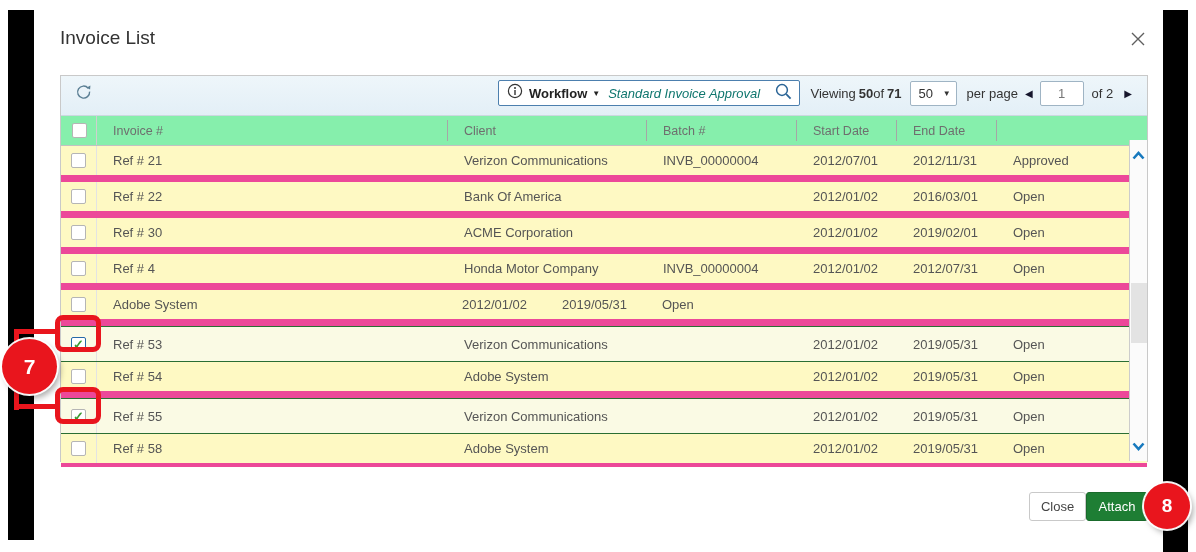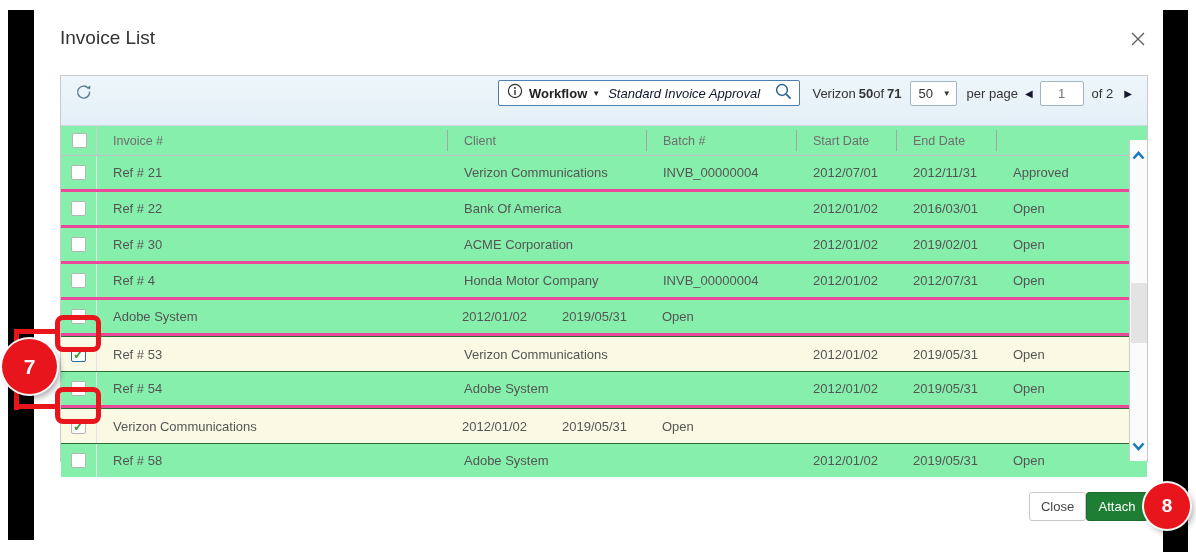--- a/index.html
+++ b/index.html
@@ -15,29 +15,29 @@
   .dialog { position:absolute; left:34px; top:10px; width:1129px; height:530px;
             background:#fff; border-radius:6px; }
   .dialog-title { position:absolute; left:26px; top:17px; font-size:19px; color:#333; }
   .dialog-close { position:absolute; right:16px; top:20px; width:18px; height:18px; cursor:pointer; }
 
   
   .grid { position:absolute; left:26px; top:65px; width:1088px; height:387px;
           border:1px solid #c9c9c9; background:#fff; }
 
   
-  .grid-toolbar { position:relative; height:50px; background:linear-gradient(#eef6fa,#e3eff7);
+  .grid-toolbar { position:relative; height:40px; background:linear-gradient(#eef6fa,#e3eff7);
                   border-bottom:1px solid #ccd8e0; }
   .refresh-btn { position:absolute; left:13px; top:7px; cursor:pointer; }
   .wf-search { position:absolute; left:437px; top:4px; width:302px; height:26px; background:#fff;
                border:1px solid #4c7fae; border-radius:2px; display:flex; align-items:center;
                padding:0 6px 0 8px; cursor:pointer; }
   .wf-label { font-weight:bold; font-size:13px; color:#222; margin-left:6px; }
   .wf-caret { font-size:8px; color:#222; margin-left:5px; }
-  .wf-value { font-style:italic; font-size:13px; color:#0f172a; margin-left:8px; white-space:nowrap; }
+  .wf-value { font-style:italic; font-size:13px; color:#0f766e; margin-left:8px; white-space:nowrap; }
   .wf-mag { margin-left:auto; }
   .paging { position:absolute; right:8px; top:0; height:34px; display:flex; align-items:center;
             font-size:13px; color:#333; white-space:nowrap; }
   .paging b { font-weight:bold; }
   .viewing-group span { margin-right:3px; }
   .pagesize-select { width:47px; height:25px; background:#fff; border:1px solid #9fb4c4; border-radius:2px;
                      display:flex; align-items:center; padding:0 5px 0 8px; margin:0 10px 0 8px;
                      font-size:13px; color:#333; cursor:pointer; }
   .pagesize-select .caret { margin-left:auto; font-size:8px; color:#333; }
   .pg-arrow { font-size:10px; color:#16162c; margin:0 7px; cursor:pointer; }
@@ -50,22 +50,22 @@
                  font-size:12.5px; color:#6e6e6e; align-items:center; }
   .hc { position:relative; height:100%; display:flex; align-items:center; padding-left:16px; }
   .hc::after { content:""; position:absolute; right:0; top:4px; bottom:4px; width:1px; background:#a6a6a6; }
   .hc.cbcol::after { background:#cfcfcf; top:0; bottom:0; }
   .hc.last::after { display:none; }
   .w-cb{width:36px; padding-left:0; justify-content:center;} .w-inv{width:351px;} .w-cli{width:199px;}
   .w-bat{width:150px;} .w-sta{width:100px;} .w-end{width:100px;} .w-ste{width:116px;}
 
   
   .grid-body { height:321px; overflow:hidden; }
-  .row { display:flex; height:36px; align-items:center; border-bottom:3px solid #ec4899;
-         font-size:13px; color:#555; background:#86efac; cursor:pointer; }
+  .row { display:flex; height:36px; align-items:center; border-bottom:7px solid #ec4899;
+         font-size:13px; color:#555; background:#fef9c3; cursor:pointer; }
   .row .c { padding-left:16px; white-space:nowrap; overflow:hidden; }
   .row .cbcol { width:36px; height:100%; display:flex; align-items:center; justify-content:center;
                 border-right:1px solid #e3e3e3; padding-left:0; }
   .row.selected { background:#fafae4; border-top:1px solid #2a6e33; border-bottom:1px solid #2a6e33; }
 
   .cbx { width:15px; height:15px; background:#fff; border:1px solid #b5b5b5; border-radius:2px;
          display:flex; align-items:center; justify-content:center; font-size:13px; font-weight:bold;
          color:#3d9b35; line-height:1; cursor:pointer; }
   .cbx.focused { border-color:#2769a9; }
 
@@ -137,21 +137,21 @@
           <span class="wf-mag">
             <svg width="19" height="19" viewBox="0 0 19 19">
               <circle cx="8" cy="8" r="5.4" fill="none" stroke="#2a6496" stroke-width="1.5"></circle>
               <path d="M12.2 12.2 L16.6 16.6" stroke="#2a6496" stroke-width="1.8"></path>
             </svg>
           </span>
         </div>
 
         <div class="paging">
           <span class="viewing-group">
-            <span>Verizon</span><b>50</b><span>of</span><b>71</b>
+            <span>Viewing</span><b>50</b><span>of</span><b>71</b>
           </span>
           <span class="pagesize-select">
             <span>50</span>
             <span class="caret">▼</span>
           </span>
           <span>per page</span>
           <span class="pg-arrow">◀</span>
           <input class="pageno-input" value="1" style="">
           <span class="pg-of">of 2</span>
           <span class="pg-arrow">▶</span>
@@ -243,20 +243,21 @@
       <div class="c w-cli cell-client">Adobe System</div>
       <div class="c w-bat cell-batch"></div>
       <div class="c w-sta cell-start">2012/01/02</div>
       <div class="c w-end cell-end">2019/05/31</div>
       <div class="c w-ste cell-state">Open</div>
     </div>
           <div class="row selected">
       <div class="c cbcol">
         <span class="cbx">✓</span>
       </div>
+      <div class="c w-inv cell-invoice">Ref # 55</div>
       <div class="c w-cli cell-client">Verizon Communications</div>
       <div class="c w-bat cell-batch"></div>
       <div class="c w-sta cell-start">2012/01/02</div>
       <div class="c w-end cell-end">2019/05/31</div>
       <div class="c w-ste cell-state">Open</div>
     </div>
           <div class="row">
       <div class="c cbcol">
         <span class="cbx"></span>
       </div>

